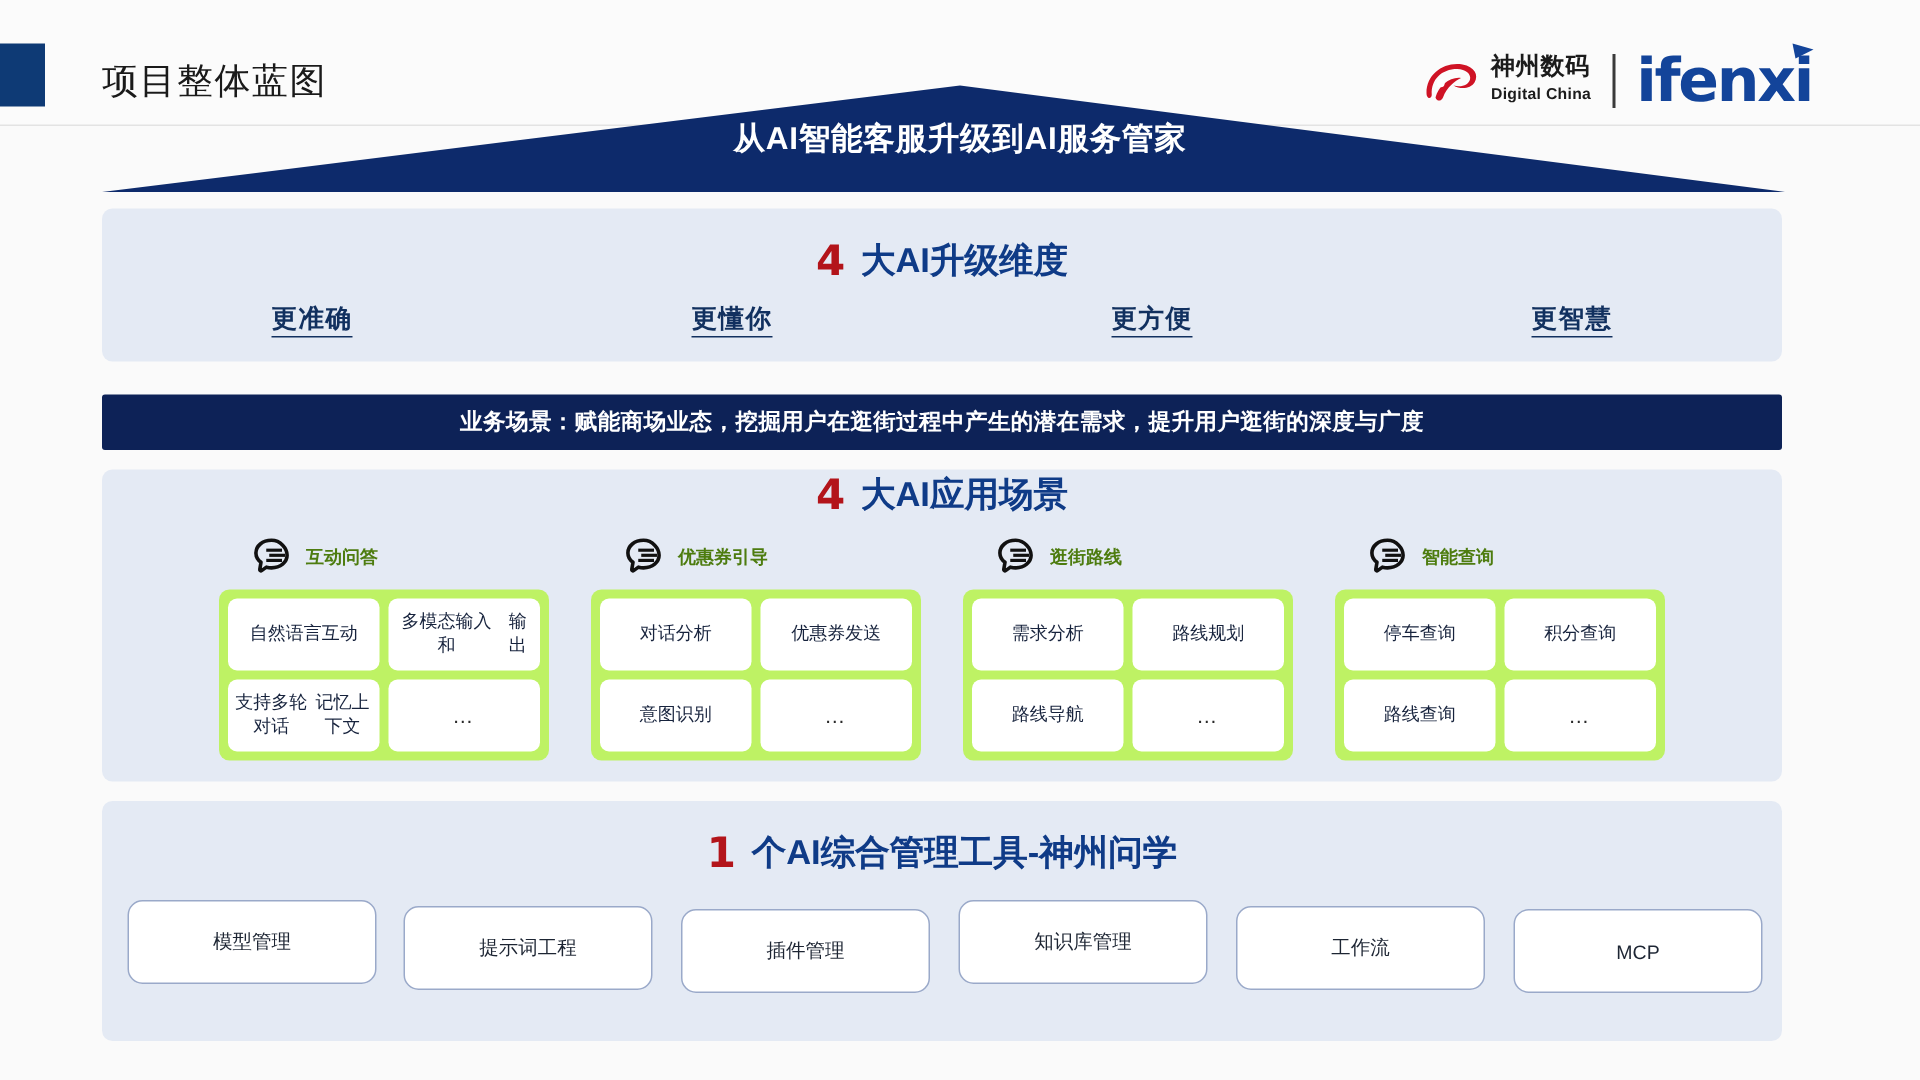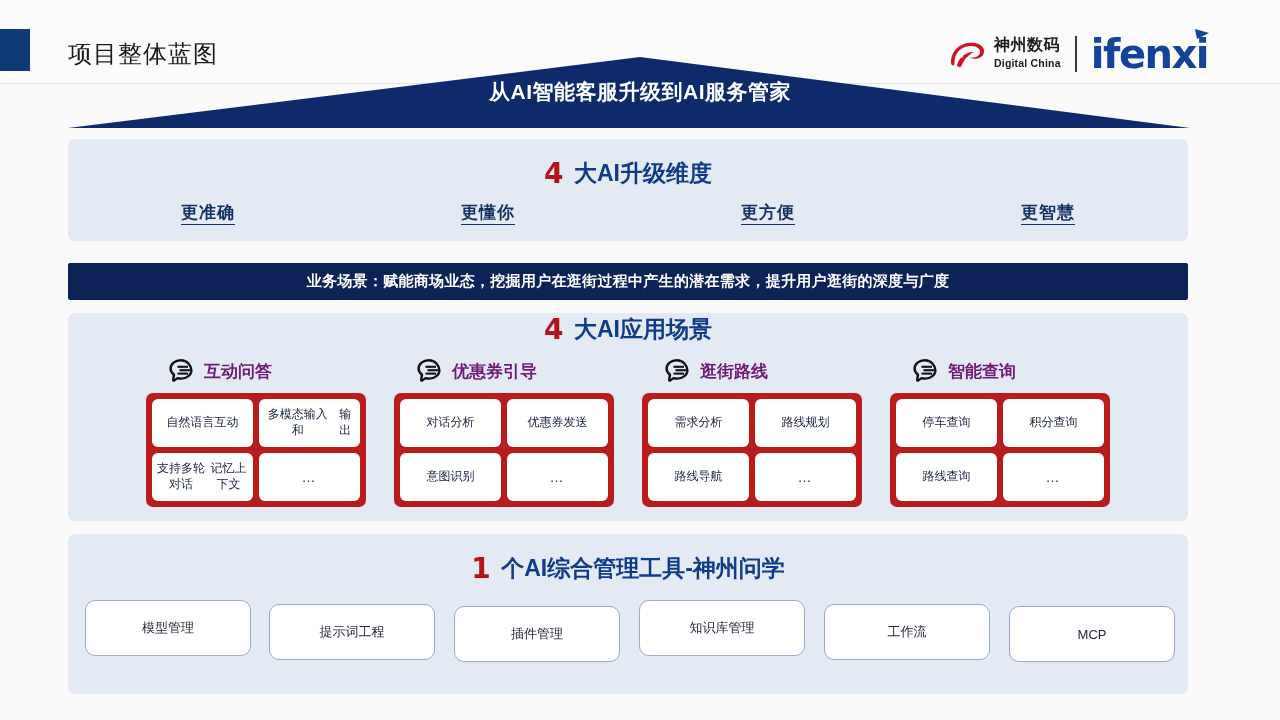--- a/index.html
+++ b/index.html
@@ -107,24 +107,24 @@
     position: absolute; left: 0; top: 42px; width: 1120px;
     display: flex; justify-content: space-between; padding: 0 78px;
   }
   .scenario-group { width: 220px; }
   .scenario-group-header {
     display: flex; align-items: center; gap: 10px; height: 32px;
     margin-bottom: 6px; padding-left: 22px;
   }
   .bubble-icon { width: 26px; height: 26px; flex: 0 0 auto; }
   .scenario-group-title {
-    font-size: 17px; font-weight: bold; color: #701a75; white-space: nowrap;
+    font-size: 12px; font-weight: bold; color: #4d7c0f; white-space: nowrap;
   }
   .scenario-box {
-    background: #b91c1c; border-radius: 7px; padding: 6px;
+    background: #bef264; border-radius: 7px; padding: 6px;
     display: grid; grid-template-columns: 1fr 1fr; gap: 6px;
   }
   .scenario-cell {
     background: #ffffff; border-radius: 6px; height: 48px;
     display: flex; align-items: center; justify-content: center;
     text-align: center; font-size: 12px; color: #17233d;
     line-height: 1.3; padding: 2px 3px;
   }
   .scenario-cell.ellipsis { font-size: 14px; letter-spacing: 2px; color: #2a2a2a; }
 

